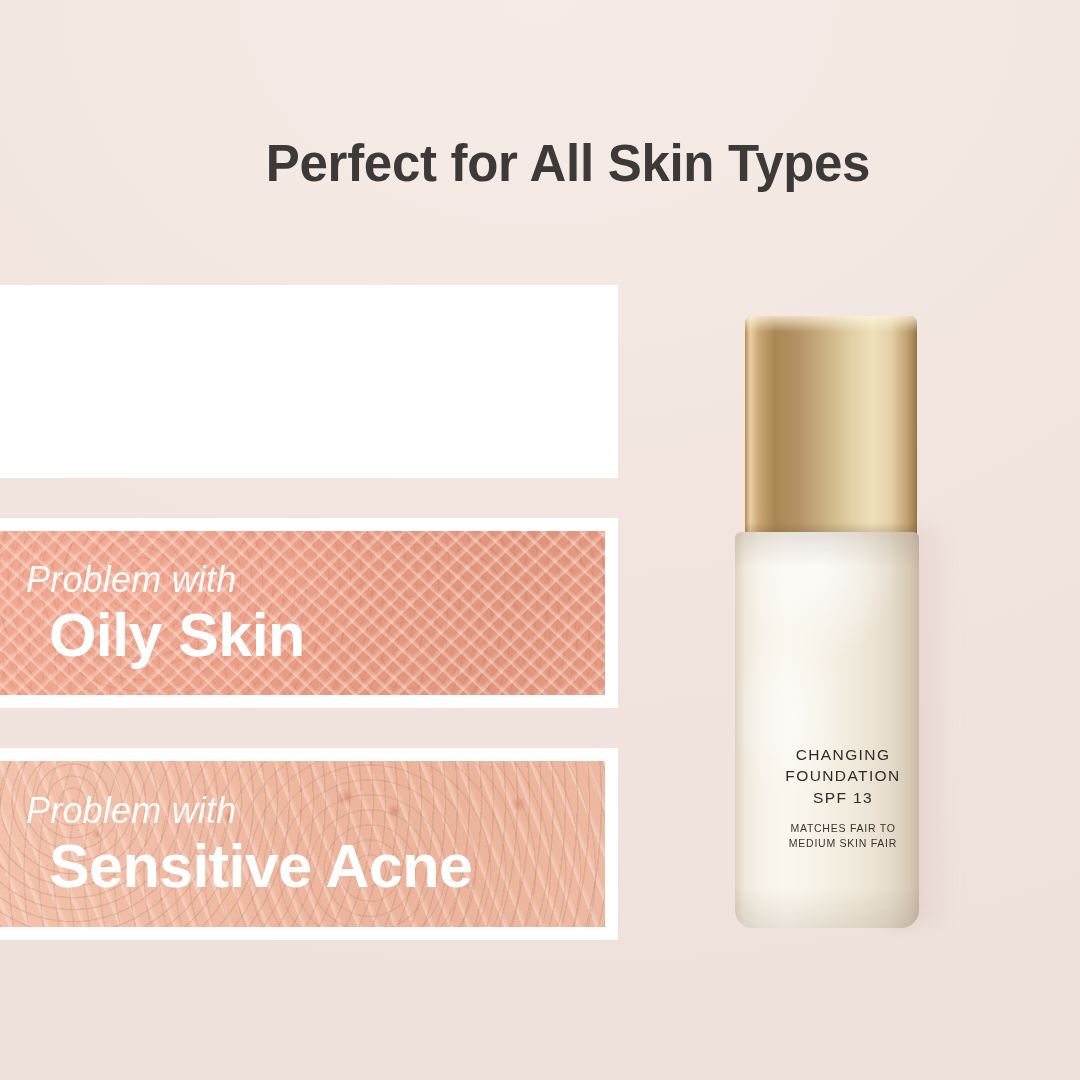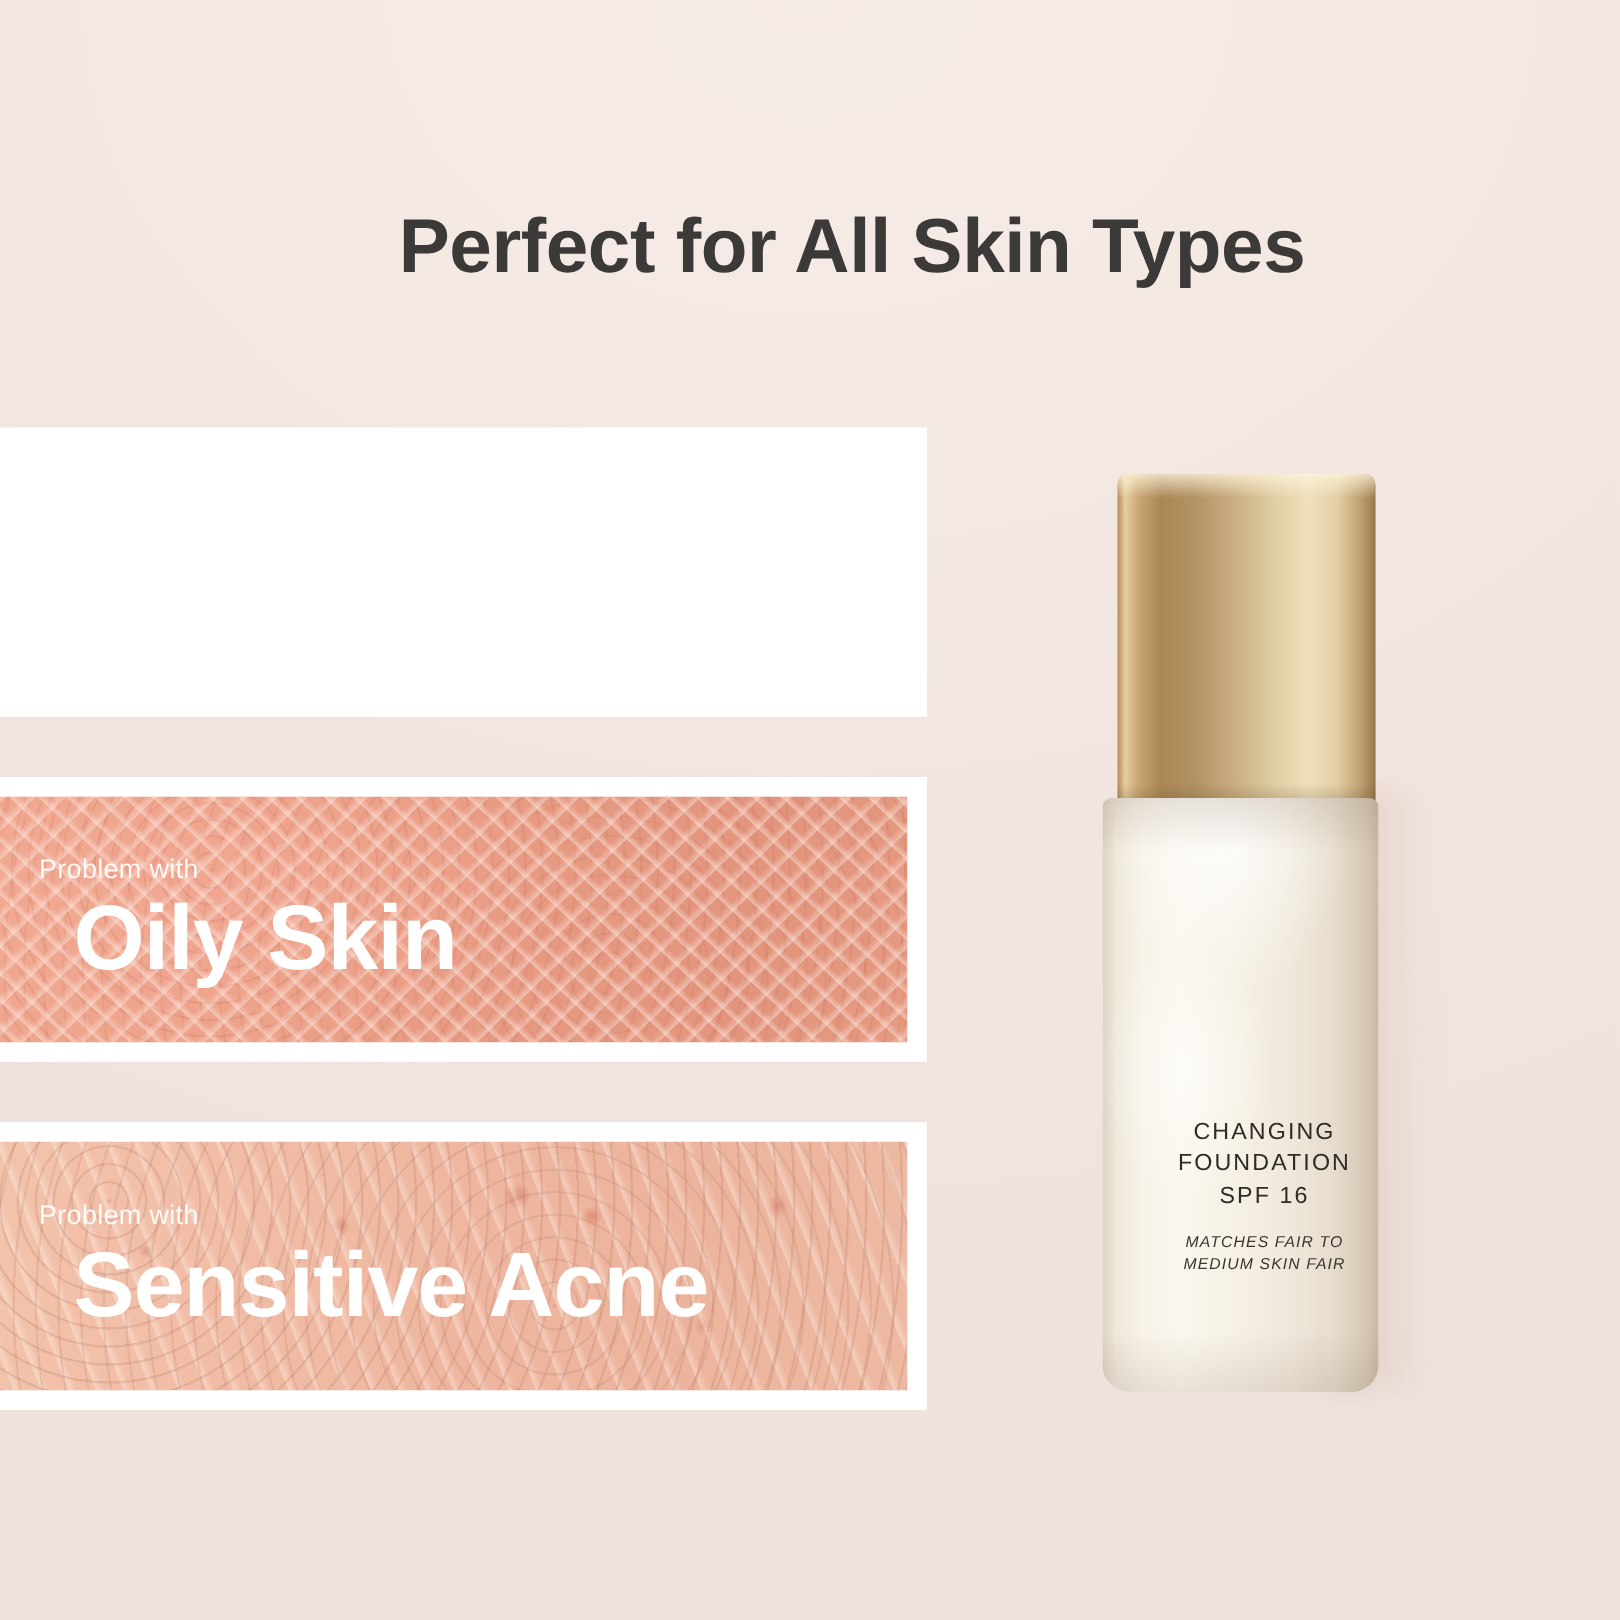--- a/index.html
+++ b/index.html
@@ -55,26 +55,27 @@
     position: absolute;
     left: 40px;
     top: 0;
     height: 100%;
     display: flex;
     flex-direction: column;
     justify-content: center;
     z-index: 4;
   }
   .kicker {
-    font-size: 18px;
+    font-size: 36px;
     font-weight: normal;
     color: rgba(255,255,255,0.93);
     line-height: 1.1;
     margin-bottom: 4px;
     letter-spacing: 0.2px;
+    font-style: italic;
   }
   .bigtitle {
     font-size: 61px;
     font-weight: bold;
     color: #ffffff;
     line-height: 1.02;
     letter-spacing: -0.6px;
     margin-left: 23px;
   }
 
@@ -254,21 +255,20 @@
     letter-spacing: 1.4px;
     line-height: 1.38;
     font-family: "Liberation Sans", sans-serif;
   }
   .label-sub {
     margin-top: 13px;
     font-size: 10.5px;
     letter-spacing: 0.75px;
     line-height: 1.42;
     color: #3a342e;
-    font-style: italic;
   }
 </style>
 </head>
 <body>
 
 <div id="poster">
 
   <div class="headline">Perfect for All Skin Types</div>
 
   <div class="card" id="card1">
@@ -306,21 +306,21 @@
     <div class="bottle-shadow"></div>
     <div class="cap"></div>
     <div class="cap-top-hl"></div>
     <div class="cap-bottom-sh"></div>
     <div class="body"></div>
     <div class="body-inner-shadow"></div>
     <div class="label">
       <div class="label-main">
         <div>CHANGING</div>
         <div>FOUNDATION</div>
-        <div>SPF 16</div>
+        <div>SPF 13</div>
       </div>
       <div class="label-sub">
         <div>MATCHES FAIR TO</div>
         <div>MEDIUM SKIN FAIR</div>
       </div>
     </div>
   </div>
 
 </div>
 

